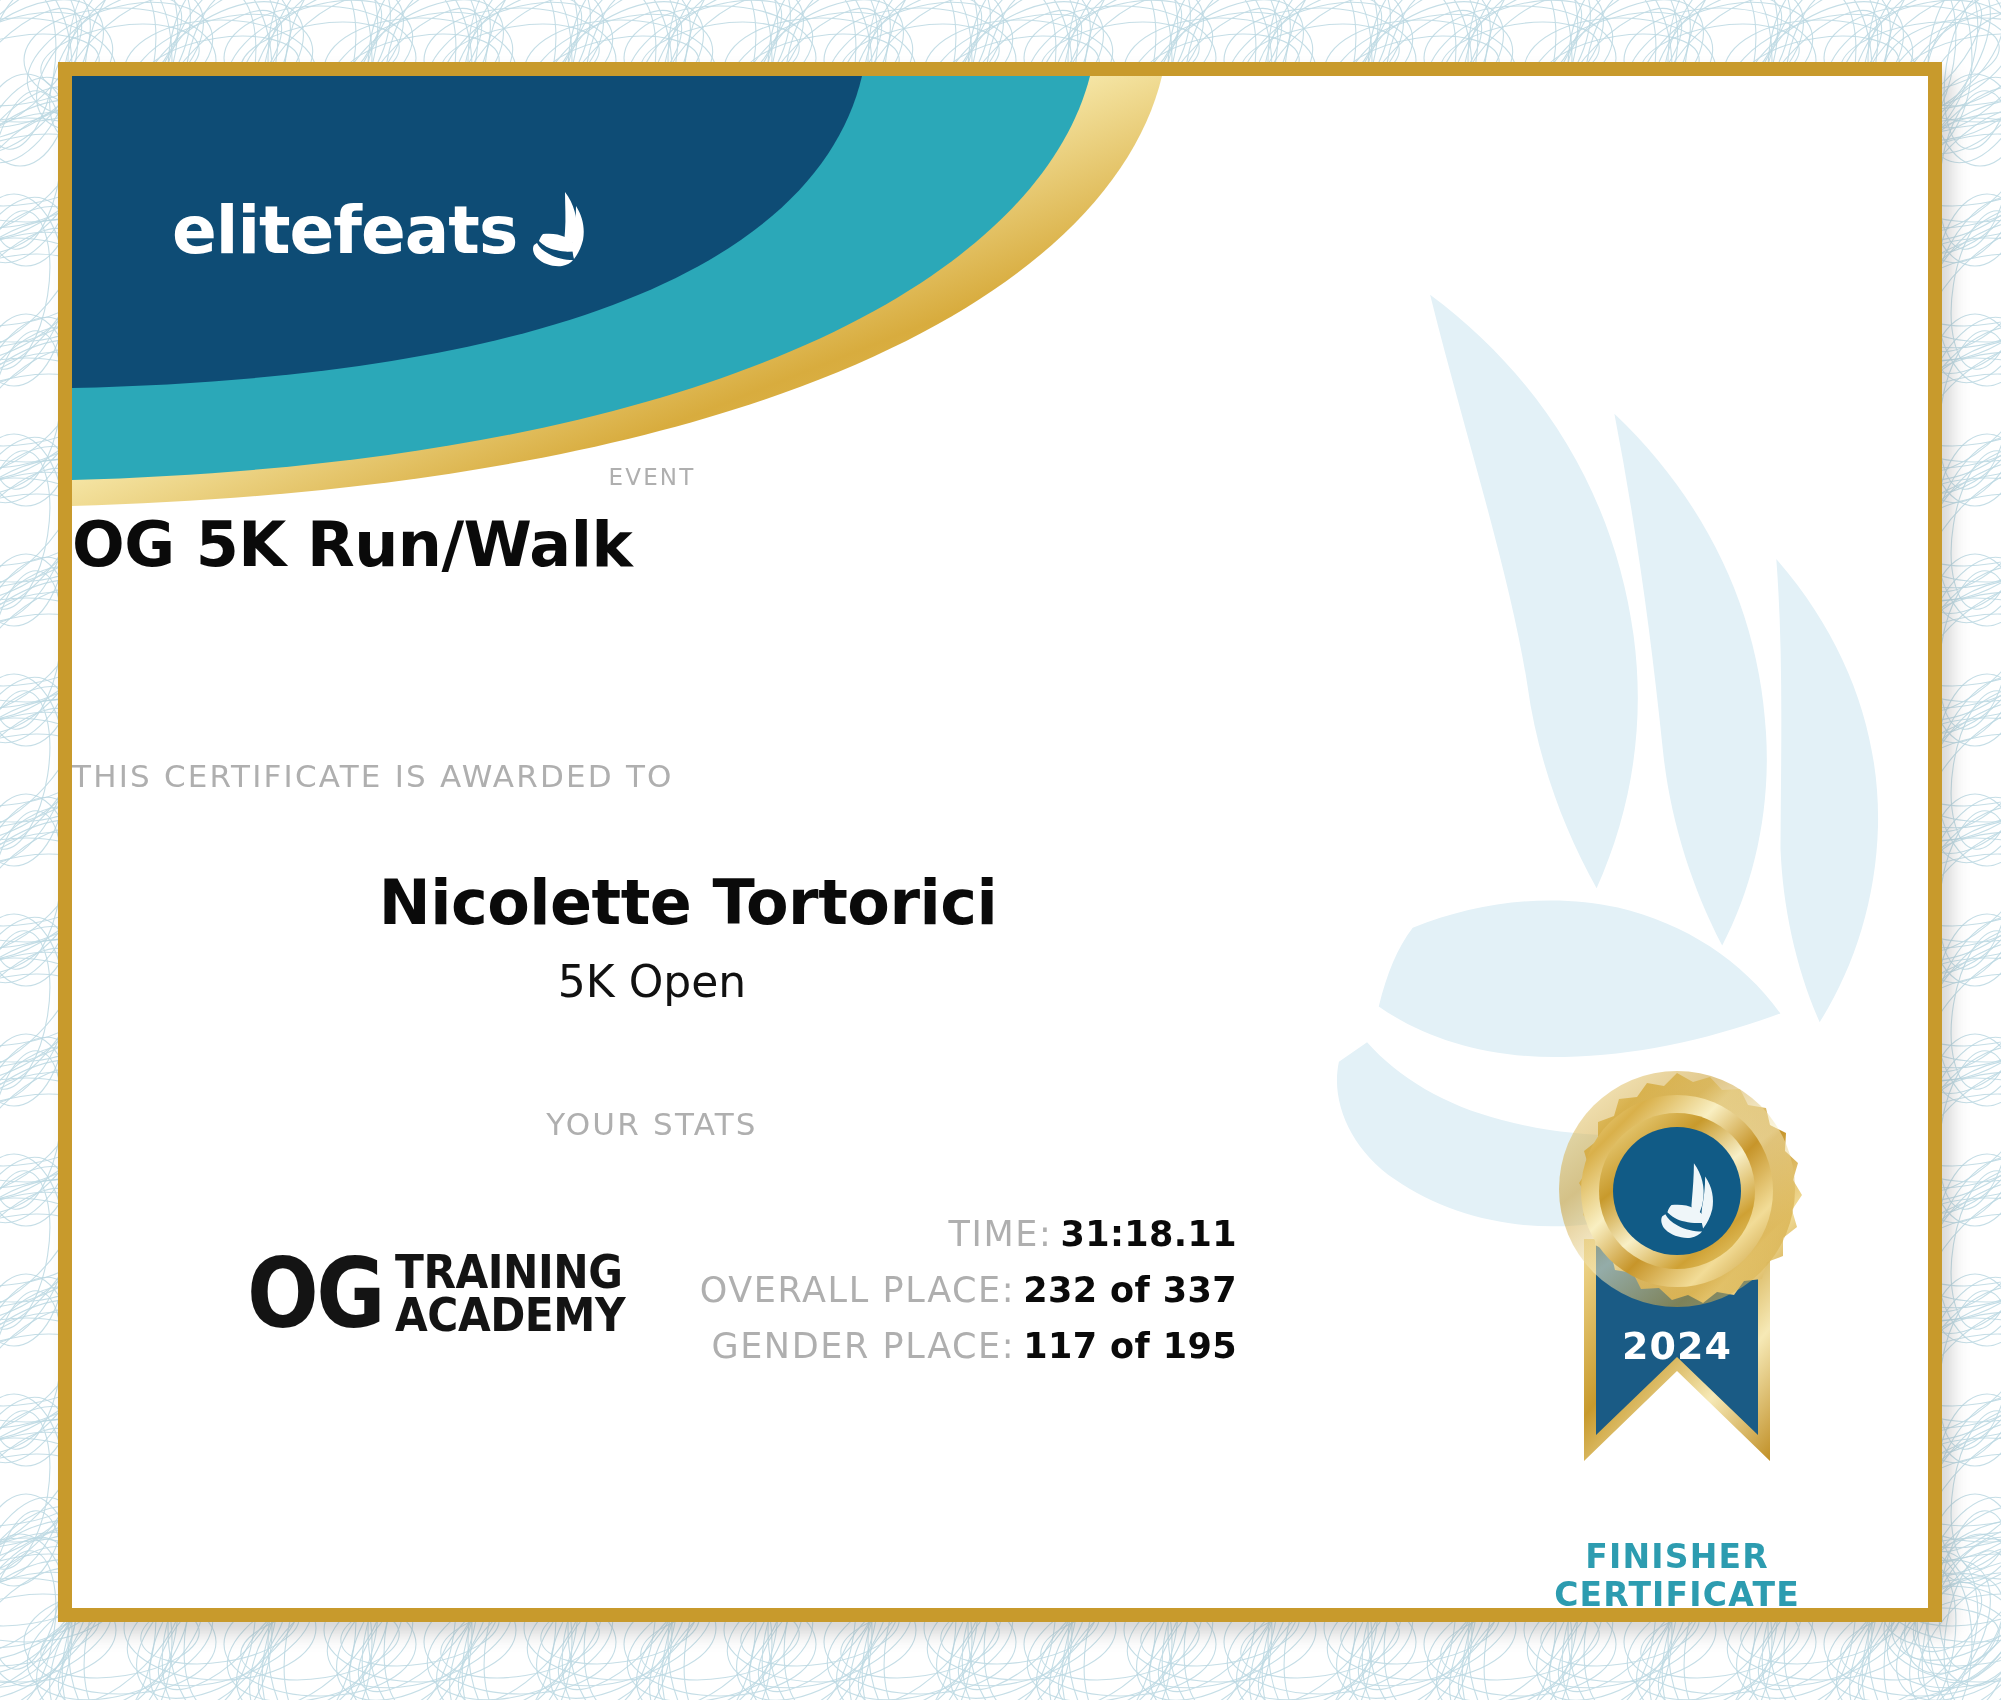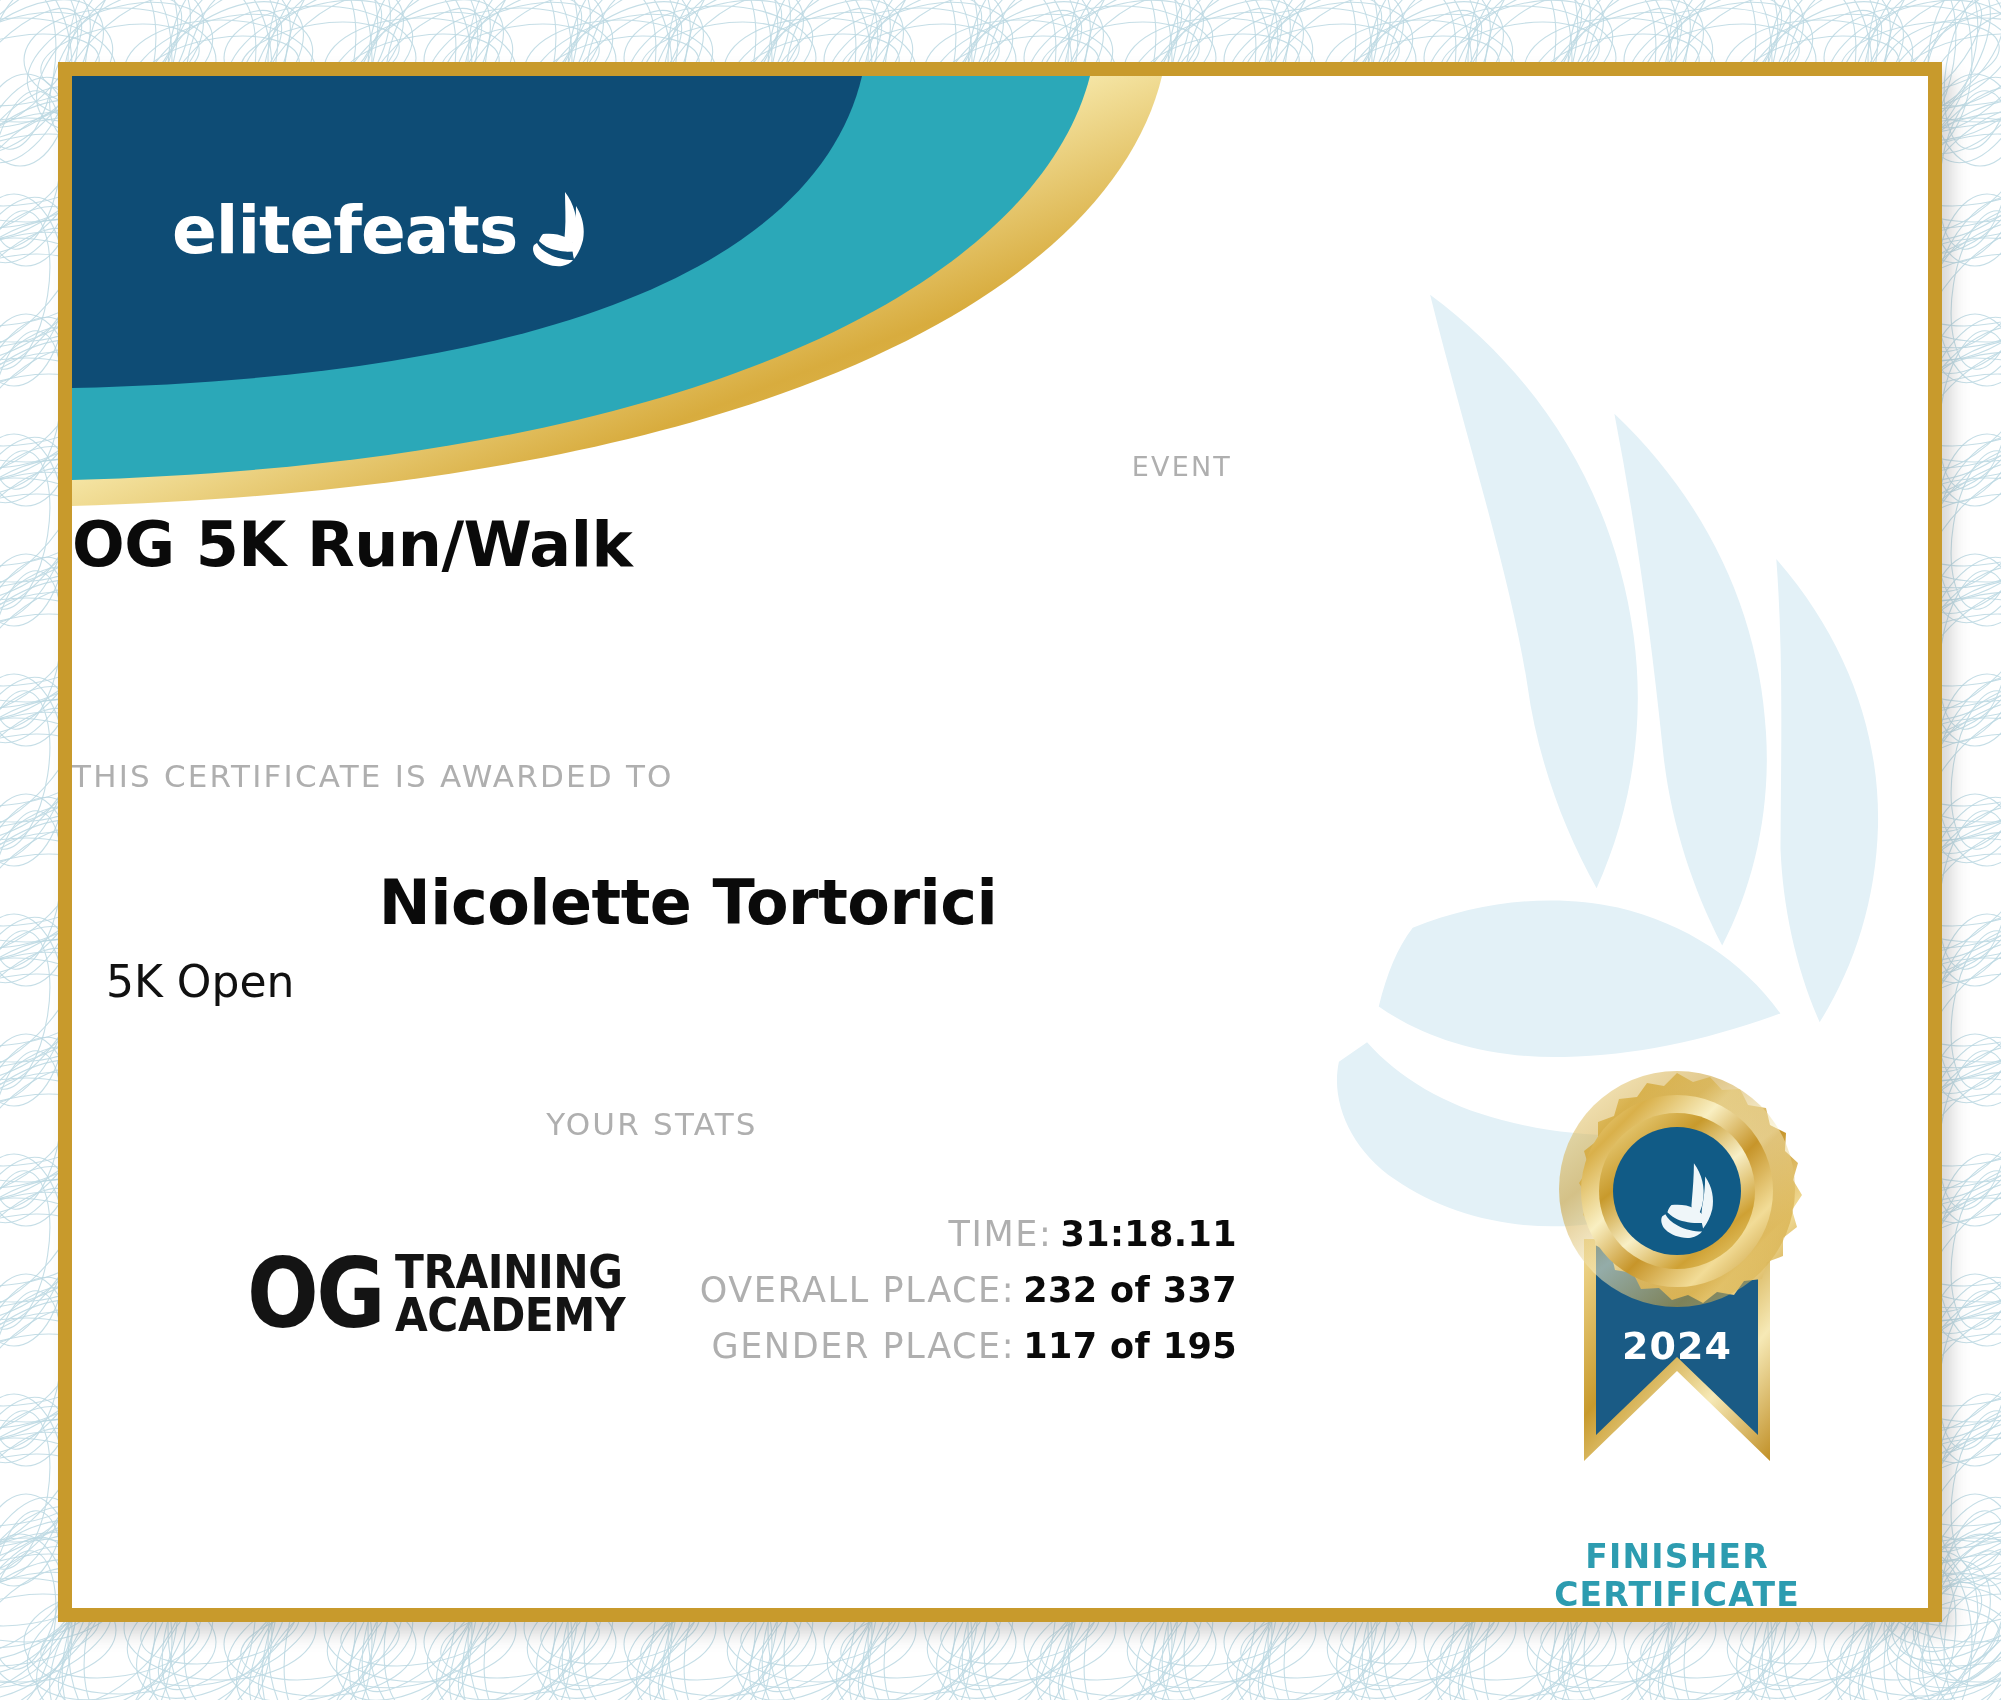--- a/index.html
+++ b/index.html
@@ -103,24 +103,24 @@
   .label-caption {
     color: #AFAFAF;
     font-family: "DejaVu Sans", sans-serif;
     letter-spacing: 2.2px;
     font-weight: 400;
   }
 
   #event-label {
     position: absolute;
     left: 0;
-    top: 375px;
+    top: 388px;
     width: 1160px;
-    text-align: right;
-    font-size: 27px;
+    text-align: center;
+    font-size: 23px;
   }
   #event-name {
     position: absolute;
     left: 0;
     top: 432px;
     width: 1160px;
     text-align: left;
     font-family: "DejaVu Sans", sans-serif;
     font-size: 62px;
     font-weight: bold;
@@ -147,25 +147,25 @@
     font-weight: bold;
     color: #0a0a0a;
     letter-spacing: -0.5px;
     margin-left: 36px;
   }
   #recipient-division {
     position: absolute;
     left: 0;
     top: 880px;
     width: 1160px;
+    text-align: center;
     font-family: "DejaVu Sans", sans-serif;
     font-size: 44px;
     font-weight: 400;
     color: #111111;
-    padding-left: 34px;
   }
 
   #stats-label {
     position: absolute;
     left: 0;
     top: 1030px;
     width: 1160px;
     text-align: center;
     font-size: 31px;
   }

